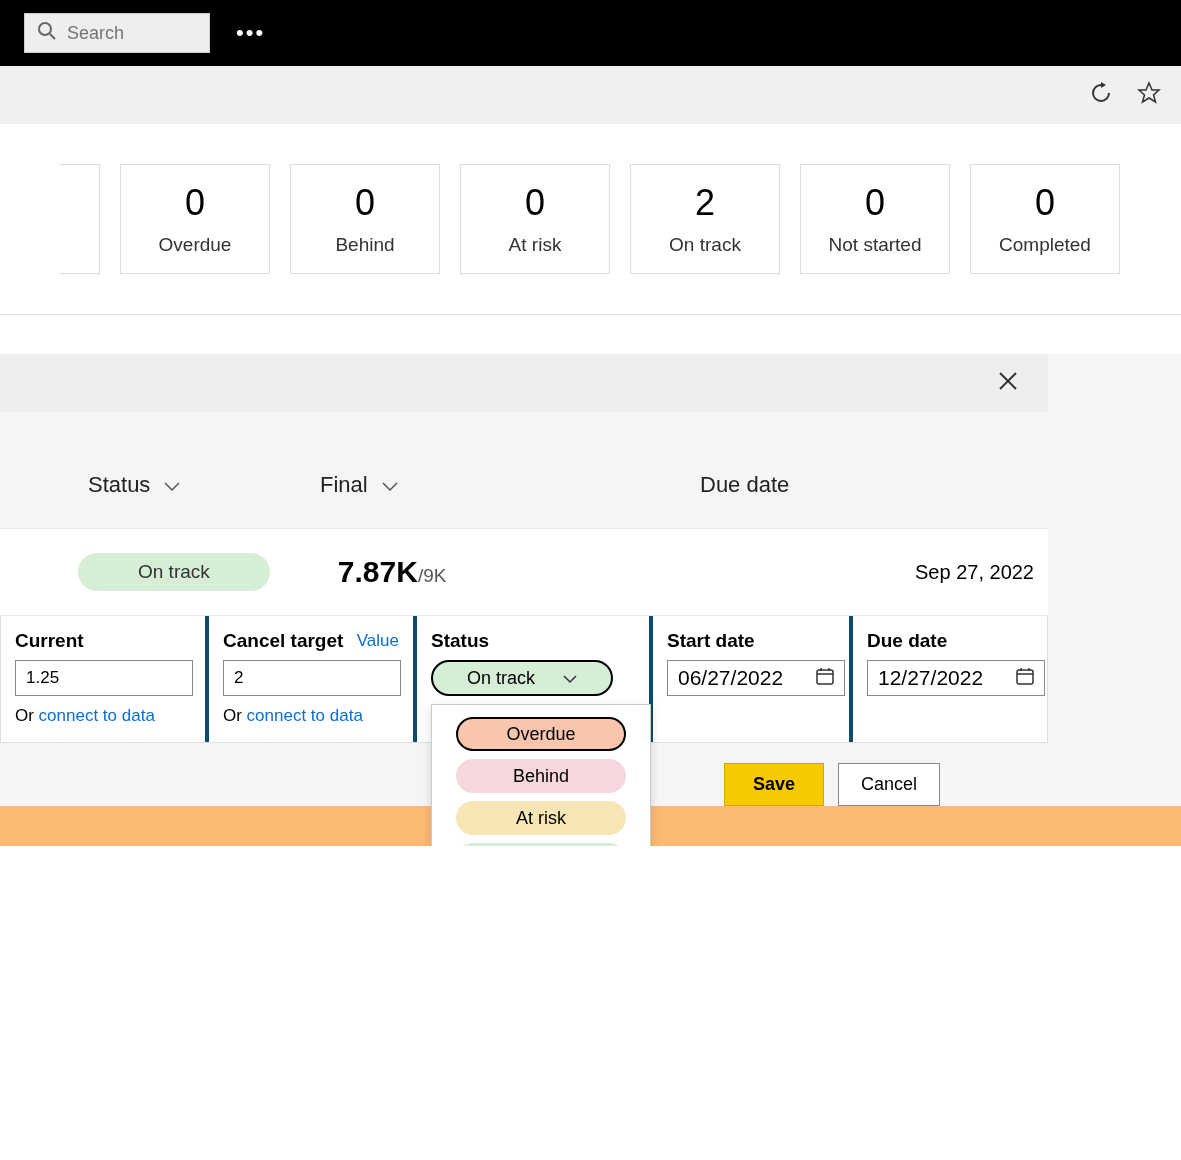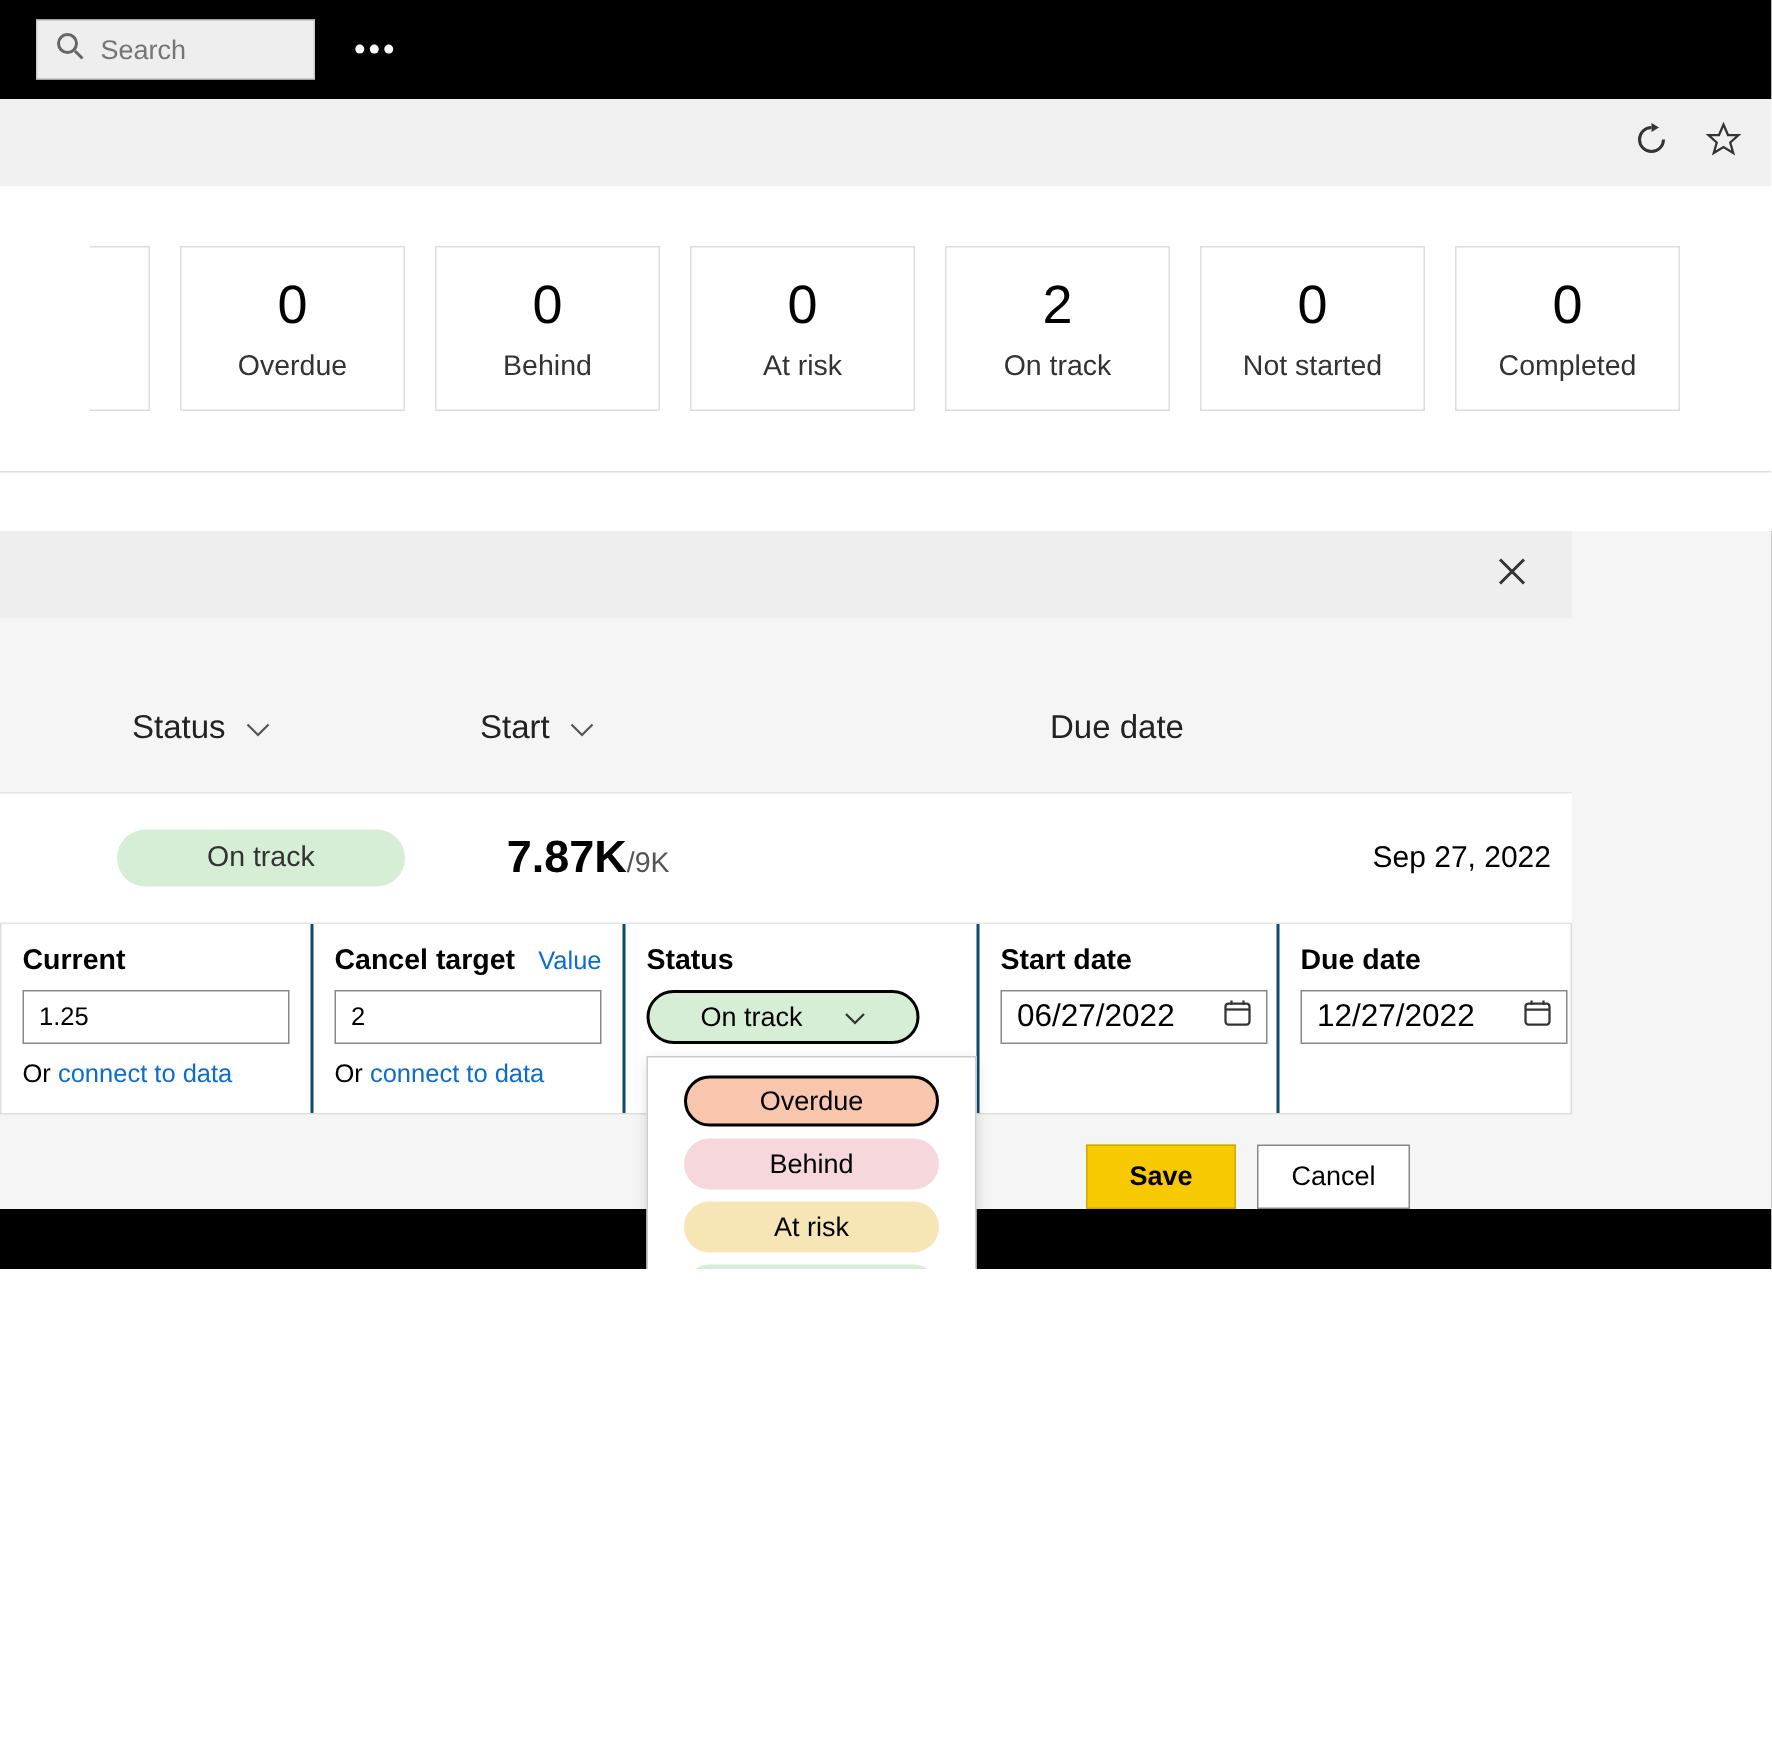--- a/index.html
+++ b/index.html
@@ -39,21 +39,21 @@
 
   
   .data-row { background: #fff; border-top: 1px solid #e5e5e5; border-bottom: 1px solid #e5e5e5; display: flex; align-items: center; height: 88px; width: 1048px; }
   .status-pill { background: #d5eed5; color: #333; border-radius: 22px; padding: 8px 60px; font-size: 19px; margin-left: 78px; }
   .value-cell { margin-left: 68px; font-size: 30px; font-weight: 600; display: flex; align-items: baseline; }
   .value-cell .denom { font-size: 19px; font-weight: 400; color: #555; }
   .due-cell { margin-left: auto; margin-right: 14px; font-size: 20px; }
 
   
   .edit-form { display: flex; border: 1px solid #ddd; border-top: none; width: 1048px; background: #fff; }
-  .form-cell { padding: 14px 14px 16px 14px; border-right: 2px solid #0c4a6e; }
+  .form-cell { padding: 14px 14px 16px 14px; border-right: 4px solid #0c4a6e; }
   .form-cell:last-child { border-right: none; }
   .form-label-row { display: flex; justify-content: space-between; align-items: center; margin-bottom: 8px; }
   .form-label { font-size: 19px; font-weight: 600; }
   .edit-link { color: #0b6dcf; font-size: 17px; cursor: pointer; }
   .text-input { border: 1px solid #888; height: 36px; padding: 0 10px; font-size: 17px; width: 178px; }
   .date-input { border: 1px solid #888; height: 36px; padding: 0 10px; font-size: 21px; width: 178px; display: flex; align-items: center; justify-content: space-between; }
   .or-connect { font-size: 17px; margin-top: 10px; }
   .or-connect a { color: #0b6dcf; text-decoration: none; }
 
   .cell-current { width: 208px; }
@@ -74,21 +74,21 @@
   .opt-complete  { background: #c4d4f2; }
   .manage-row { border: 3px solid #e63b2e; height: 46px; display: flex; align-items: center; justify-content: center; font-size: 18px; margin: 2px 0 0 0; }
 
   
   .actions-row { display: flex; gap: 14px; justify-content: flex-end; margin-top: 20px; width: 1048px; padding-right: 0; }
   .actions-inner { display: flex; gap: 14px; margin-left: auto; margin-right: 108px; }
   .btn-save { background: #f7c900; border: 1px solid #d0a800; font-size: 18px; font-weight: 600; padding: 10px 28px; cursor: pointer; }
   .btn-cancel { background: #fff; border: 1px solid #888; font-size: 18px; padding: 10px 22px; cursor: pointer; }
 
   
-  .lower { background: #000000; padding: 0 0 40px 0; margin-top: 39px; }
+  .lower { background: #fdba74; padding: 0 0 40px 0; margin-top: 39px; }
   .lower-inner { background: #f5f5f5; }
 </style>
 </head>
 <body>
 
 <div class="topbar">
   <div class="topbar-right">
     <div class="search-box">
       <span>
         <svg width="20" height="20" viewBox="0 0 20 20">
@@ -157,21 +157,21 @@
   </div>
 
   <div class="col-headers">
     <div class="col col-status">
       <span>Status</span>
       <span><svg width="16" height="10" viewBox="0 0 16 10">
               <path d="M1 1 L8 8 L15 1" stroke="#555" stroke-width="1.5" fill="none"></path>
             </svg></span>
     </div>
     <div class="col col-value">
-      <span>Start</span>
+      <span>Final</span>
       <span><svg width="16" height="10" viewBox="0 0 16 10">
               <path d="M1 1 L8 8 L15 1" stroke="#555" stroke-width="1.5" fill="none"></path>
             </svg></span>
     </div>
     <div class="col col-due">
       <span>Due date</span>
     </div>
   </div>
 
   <div class="data-row">

